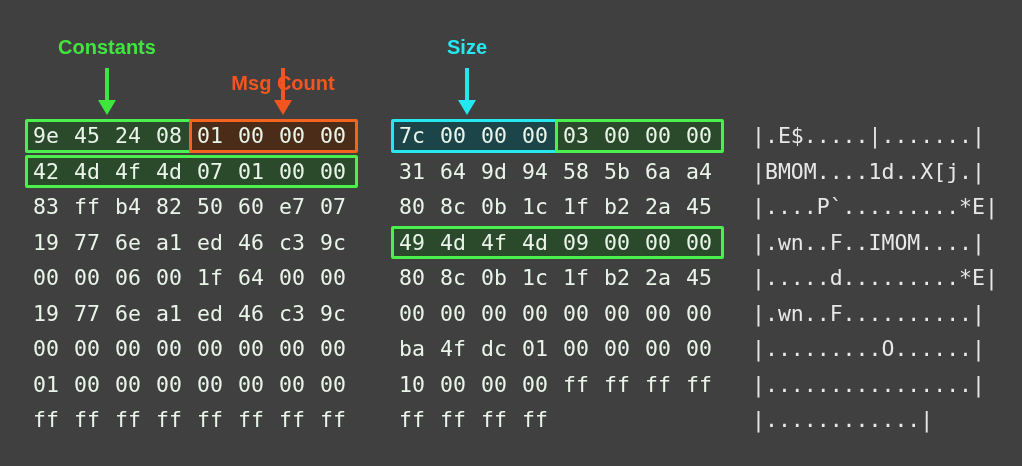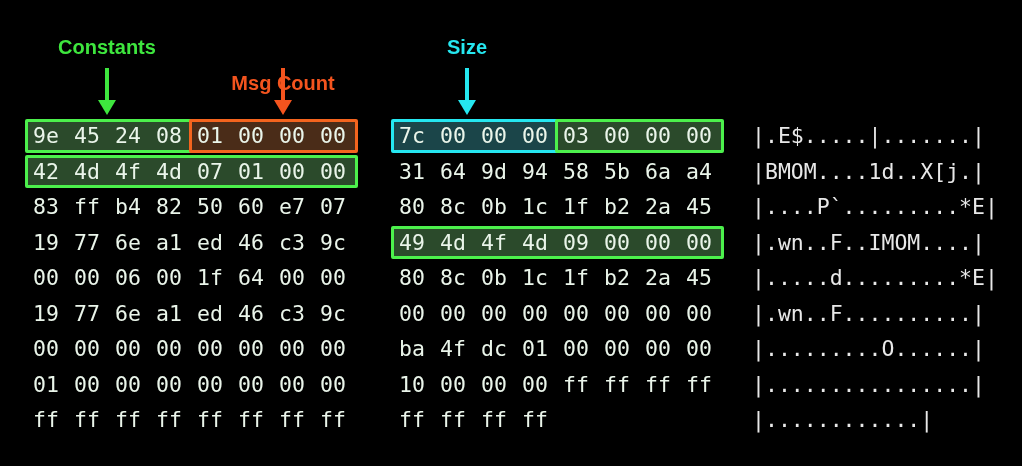--- a/index.html
+++ b/index.html
@@ -4,21 +4,21 @@
 <style>
   html, body {
     margin: 0;
     padding: 0;
     background: #1e1e1e;
   }
   #stage {
     position: relative;
     width: 1022px;
     height: 466px;
-    background: #000000;
+    background: #404040;
     overflow: hidden;
     font-family: "DejaVu Sans Mono", "Liberation Mono", monospace;
   }
 
   
   .ann-label {
     position: absolute;
     font-family: "Liberation Sans", sans-serif;
     font-size: 20px;
     font-weight: 700;

